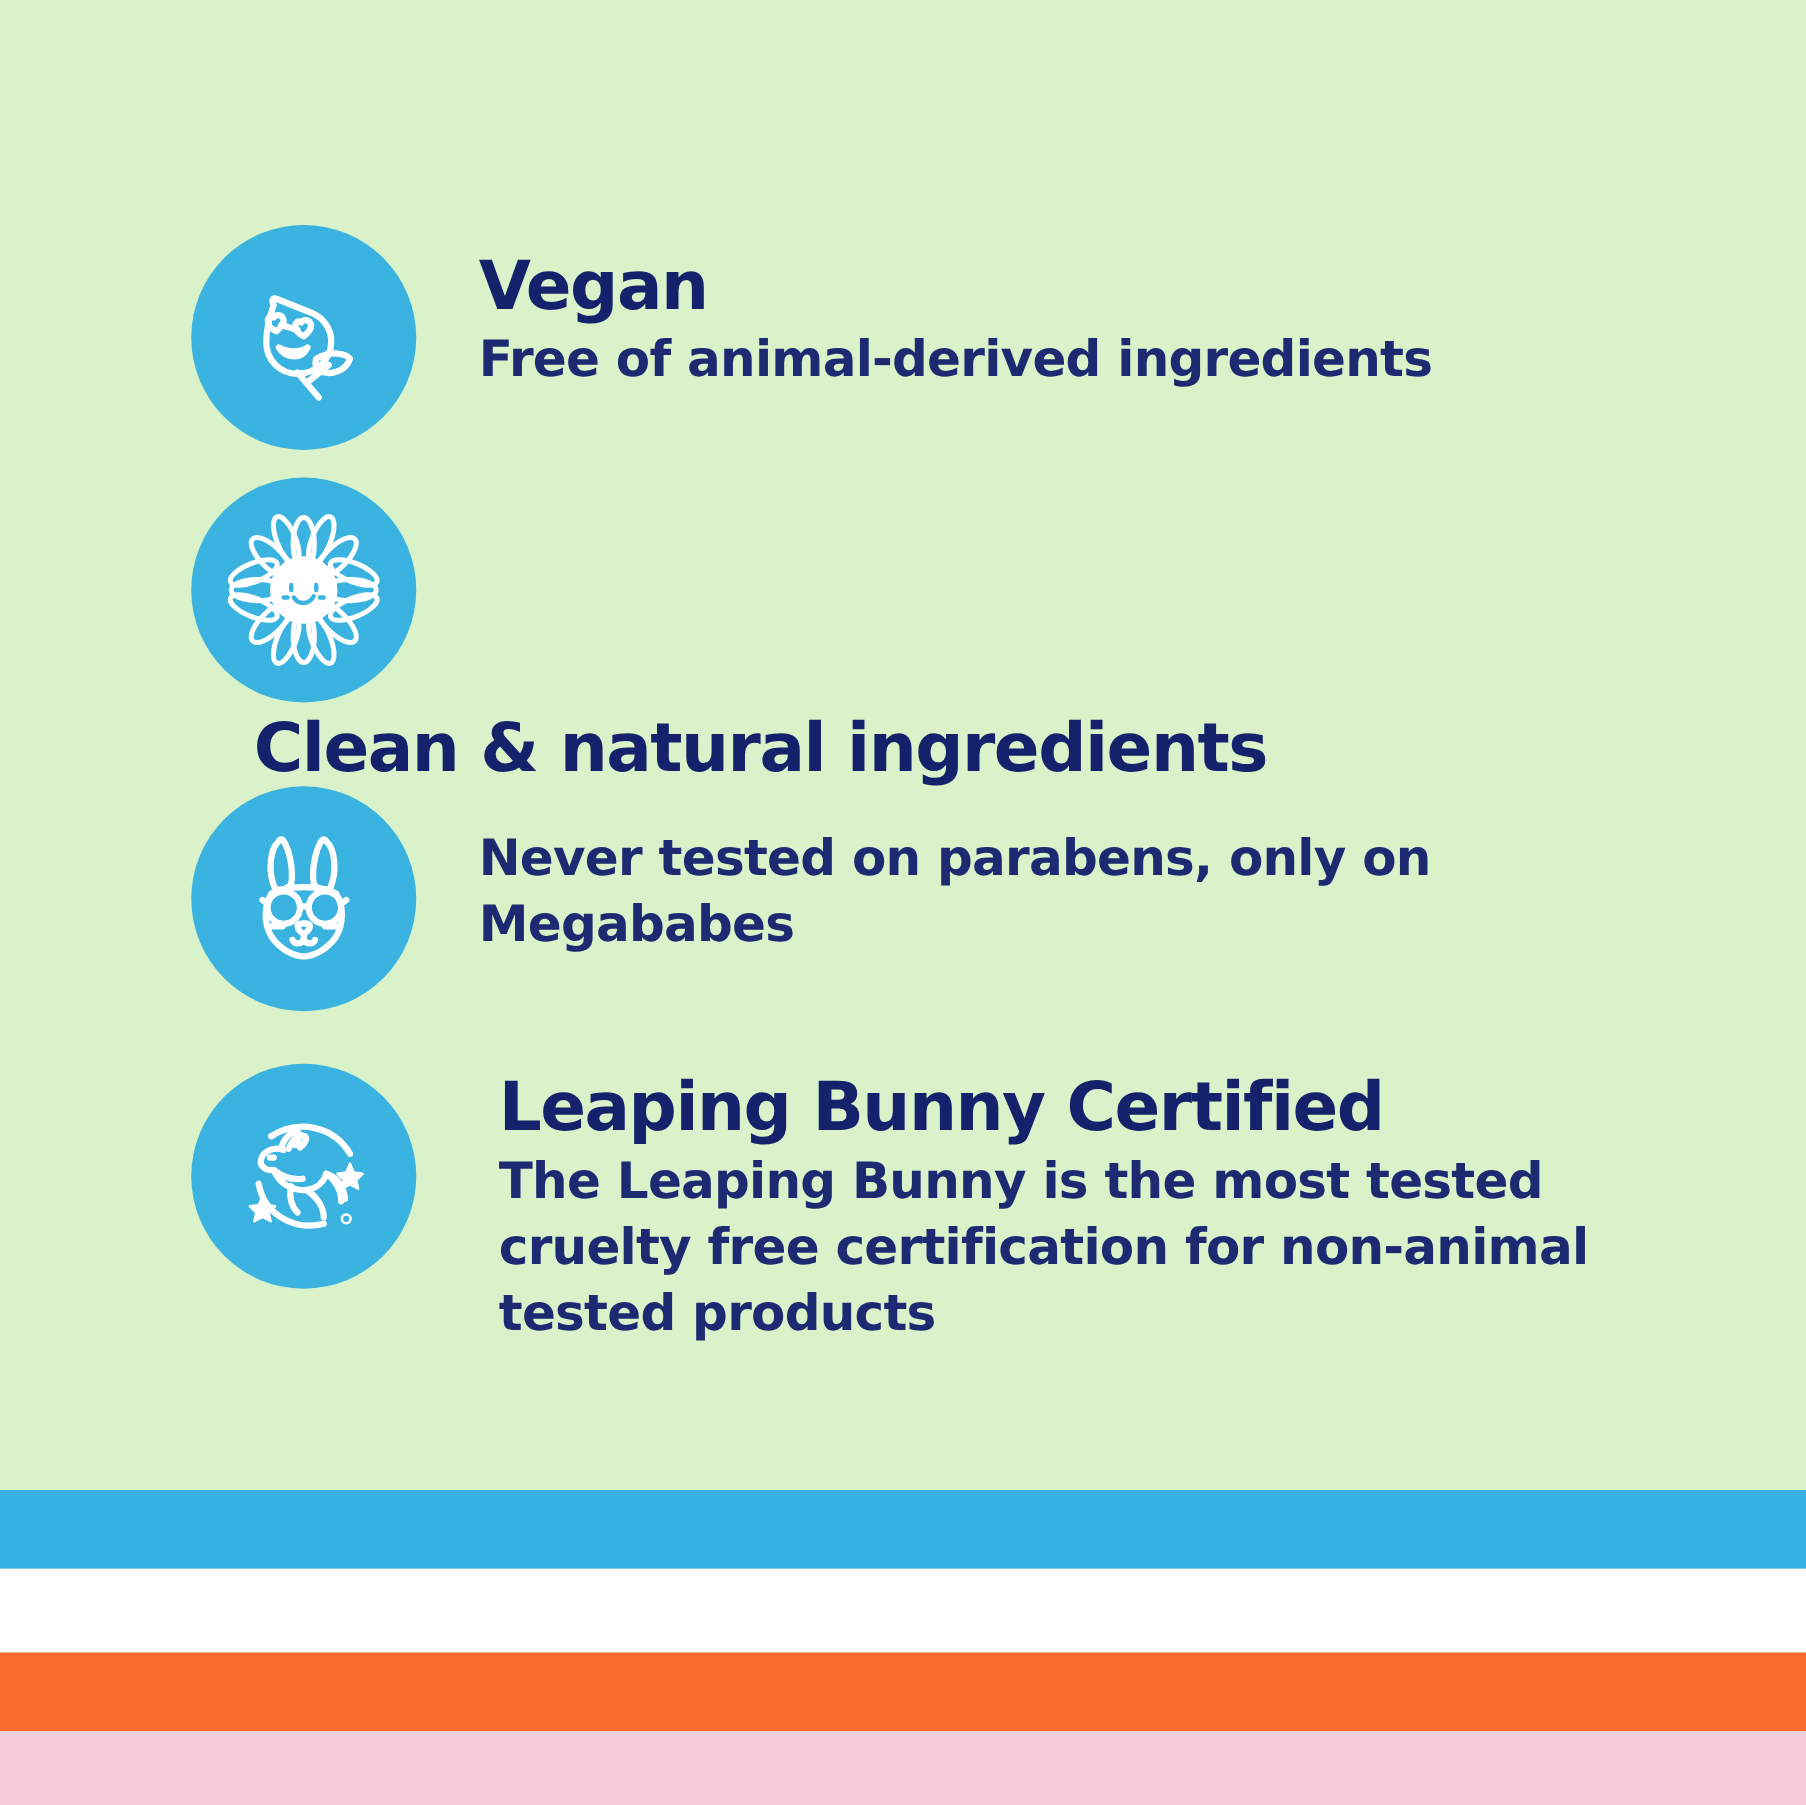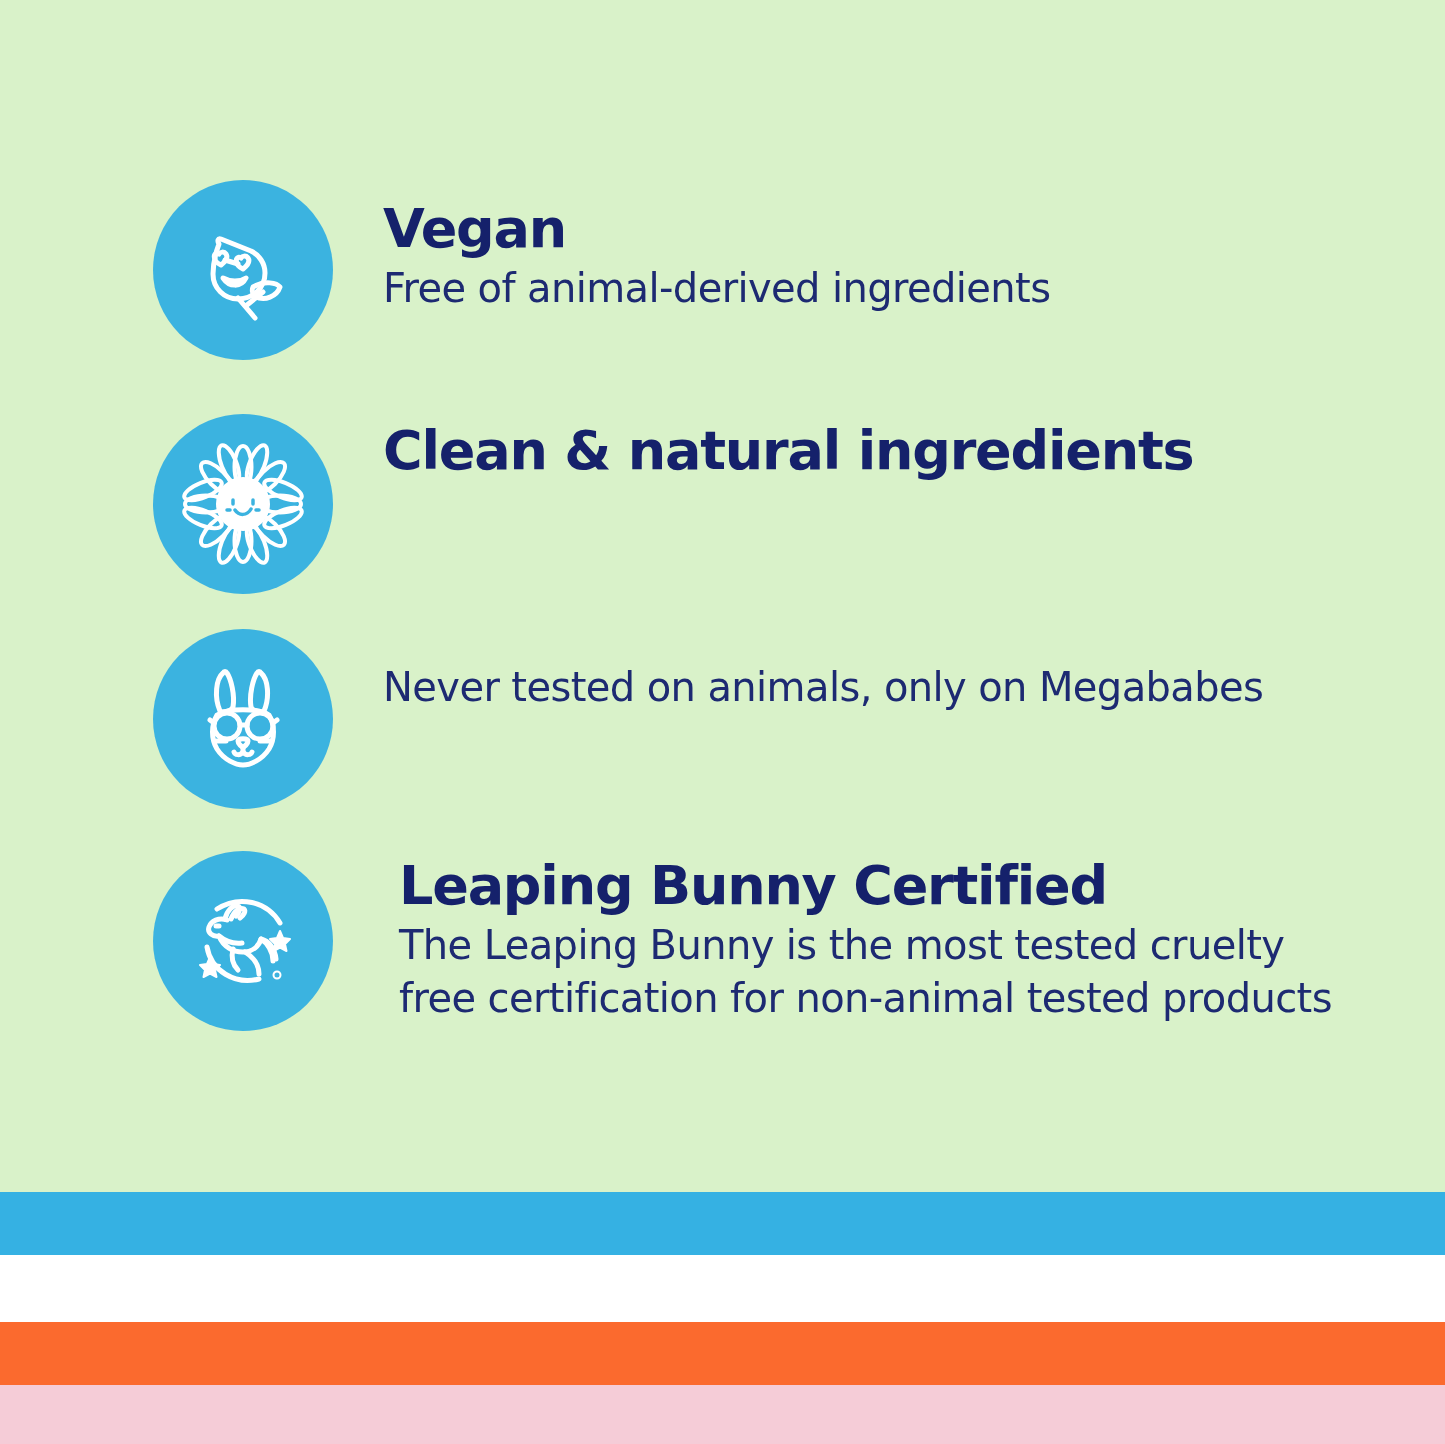--- a/index.html
+++ b/index.html
@@ -32,21 +32,21 @@
   }
 
   .feature-row {
     position: absolute;
     display: flex;
     align-items: flex-start;
     left: 153px;
   }
 
   .feature-row.r0 { top: 180px; }
-  .feature-row.r1 { top: 414px; }
+  .feature-row.r1 { top: 382px; flex-direction: column; }
   .feature-row.r2 { top: 629px; }
   .feature-row.r3 { top: 851px; gap: 16px; }
 
   .icon-badge {
     flex: 0 0 auto;
     width: 180px;
     height: 180px;
     border-radius: 50%;
     background: #3bb3e0;
     display: flex;
@@ -67,21 +67,21 @@
     font-weight: bold;
     font-size: 54px;
     line-height: 1.0;
     letter-spacing: -1.2px;
   }
 
   .feature-desc {
     margin: 6px 0 0 0;
     color: #1d2a72;
     font-family: "DejaVu Sans", sans-serif;
-    font-weight: normal;
+    font-weight: bold;
     font-size: 40px;
     line-height: 1.32;
     letter-spacing: -0.6px;
     max-width: 960px;
   }
 
   .r0 .feature-text { padding-top: 22px; }
   .r1 .feature-text { padding-top: 10px; }
   .r2 .feature-text { padding-top: 26px; }
   .r3 .feature-text { padding-top: 8px; }
@@ -189,21 +189,21 @@
 
           <path d="M60 88 L60 93"></path>
           <path d="M60 93 C57 97 52 96 51 93"></path>
           <path d="M60 93 C63 97 68 96 69 93"></path>
 
           <path d="M33 82 L43 82"></path>
           <path d="M77 82 L87 82"></path>
         </svg>
       </div>
       <div class="feature-text">
-        <p class="feature-desc">Never tested on animals, only on Megababes</p>
+        <p class="feature-desc">Never tested on parabens, only on Megababes</p>
       </div>
     </div>
 
     <div class="feature-row r3">
       <div class="icon-badge">
         <svg width="124" height="124" viewBox="0 0 124 124" fill="none" stroke="#ffffff" stroke-width="5" stroke-linecap="round" stroke-linejoin="round">
 
           <path d="M36 30 C58 16 86 22 99 44"></path>
 
           <path d="M26 68 C30 92 54 106 78 100"></path>

